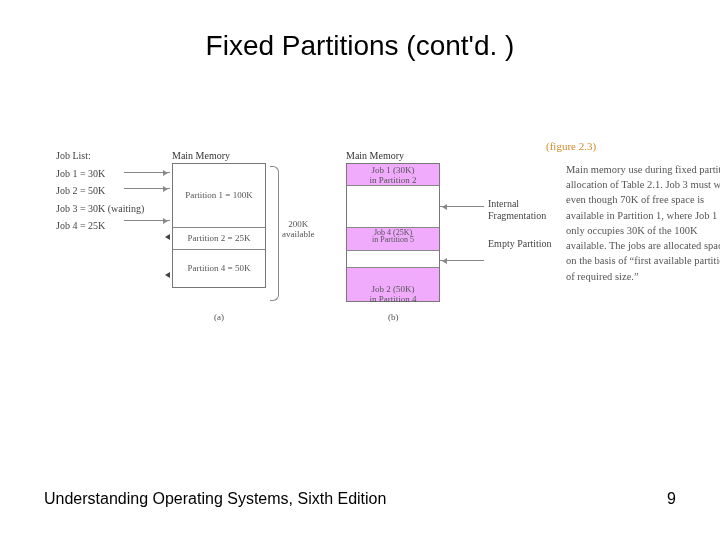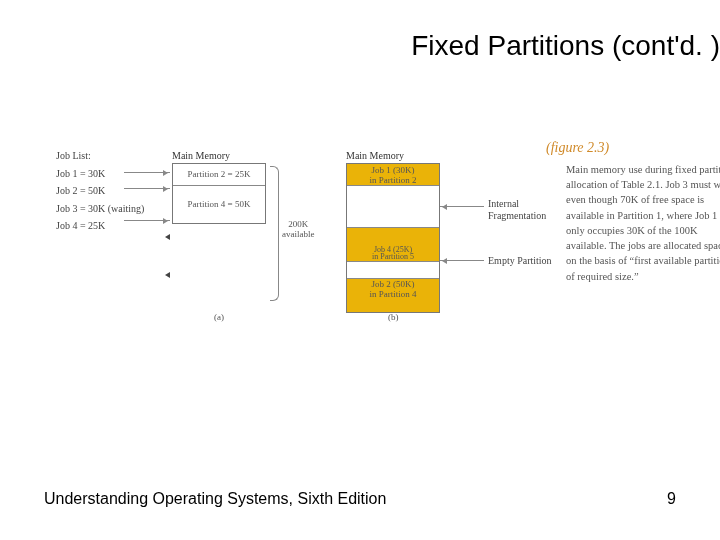--- a/index.html
+++ b/index.html
@@ -1,52 +1,52 @@
 <!DOCTYPE html>
 <html><head>
 <meta charset="utf-8">
 <style>
   html,body{margin:0;padding:0;width:720px;height:540px;background:#fff;font-family:Arial,Helvetica,sans-serif;color:#000}
   .slide{position:relative;width:720px;height:540px}
-  .title{position:absolute;left:0;right:0;top:30px;text-align:right;font-size:28px}
+  .title{position:absolute;left:0;right:0;top:30px;text-align:center;font-size:28px}
   .footer-l{position:absolute;left:44px;bottom:32px;font-size:16px}
   .footer-r{position:absolute;right:44px;bottom:32px;font-size:16px}
   .fig{position:absolute;left:56px;top:140px;width:610px;height:270px;font-family:"Georgia","Times New Roman",serif;color:#444}
   .fig .lbl{position:absolute;font-size:10px;line-height:1.15}
   .fig .joblist{left:0;top:10px;width:90px}
   .fig .joblist div{margin-bottom:6px}
   .fig .hdr{font-size:10px;color:#333}
   .colA{position:absolute;left:116px;top:10px;width:92px}
   .boxA{border:1px solid #777;width:92px;margin-top:2px}
   .boxA .part{border-bottom:1px solid #888;font-size:9px;text-align:center;padding:2px 0;color:#555;position:relative}
   .boxA .p1{height:64px;padding-top:26px;box-sizing:border-box}
   .boxA .p2{height:17px;line-height:17px}
   .boxA .p3{height:17px;line-height:17px;border-bottom:1px dashed #888}
   .boxA .p4{height:33px;line-height:33px;border-bottom:none}
   .braceTop{position:absolute;left:214px;top:26px;width:8px;height:67px;border-top:1px solid #888;border-right:1px solid #888;border-top-right-radius:6px}
   .braceBot{position:absolute;left:214px;top:93px;width:8px;height:67px;border-bottom:1px solid #888;border-right:1px solid #888;border-bottom-right-radius:6px}
   .braceLbl{position:absolute;left:226px;top:80px;font-size:9px;line-height:1.1;text-align:center;color:#555}
   .colB{position:absolute;left:290px;top:10px;width:92px}
   .boxB{border:1px solid #777;width:92px;margin-top:2px}
   .boxB .slot{font-size:9px;text-align:center;color:#555;border-bottom:1px solid #888;box-sizing:border-box;position:relative}
-  .used{background:#eab308}
+  .used{background:#f0abfc}
   .slot .t1{display:block}
   .boxB .s1u{height:22px;padding-top:1px}
   .boxB .s1f{height:42px}
-  .boxB .s2u{height:34px;padding-top:17px}
+  .boxB .s2u{height:23px;padding-top:0}
   .boxB .s3 {height:17px}
-  .boxB .s4u{height:33px;padding-top:0;border-bottom:none}
+  .boxB .s4u{height:33px;padding-top:16px;border-bottom:none}
   .arrow{position:absolute;border-top:1px solid #888;height:0}
   .arrow::after{content:"";position:absolute;right:-1px;top:-3px;border:3px solid transparent;border-left:5px solid #888}
   .arrow.back::after{left:-1px;right:auto;border:3px solid transparent;border-right:5px solid #888}
   .caplabel{position:absolute;font-size:9px;color:#555}
   .capA{left:158px}
   .capB{left:332px}
   .capY{top:172px}
-  .figref{position:absolute;left:490px;top:0;font-size:14px;color:#d08a2a;font-style:italic}
+  .figref{position:absolute;left:490px;top:0;font-size:11px;color:#d08a2a;}
   .caption{position:absolute;left:510px;top:22px;width:170px;font-size:10.5px;color:#555;line-height:1.45}
   .jobarrow{position:absolute;height:0;border-top:1px solid #888}
   .jobarrow::after{content:"";position:absolute;right:-1px;top:-3px;border:3px solid transparent;border-left:5px solid #888}
   .tri{position:absolute;width:0;height:0;border:3px solid transparent;border-right:5px solid #444}
 </style>
 </head>
 <body>
 
 <div class="slide">
   <div class="title">Fixed Partitions (cont'd. )</div>
@@ -64,20 +64,21 @@
     <div class="jobarrow" style="left:68px;top:32px;width:46px"></div>
     <div class="jobarrow" style="left:68px;top:48px;width:46px"></div>
     <div class="jobarrow" style="left:68px;top:80px;width:46px"></div>
 
     <div class="tri" style="left:106px;top:94px"></div>
     <div class="tri" style="left:106px;top:132px"></div>
 
     <div class="colA">
       <div class="hdr">Main Memory</div>
       <div class="boxA">
+        <div class="part p1">Partition 1 = 100K</div>
         <div class="part p2">Partition 2 = 25K</div>
         <div class="part p4">Partition 4 = 50K</div>
       </div>
     </div>
     <div class="braceTop"></div>
     <div class="braceBot"></div>
     <div class="braceLbl" style="white-space:pre">200K
 available</div>
     <div class="caplabel capA capY">(a)</div>
 
@@ -99,21 +100,21 @@
           <span class="t1">in Partition 4</span>
         </div>
       </div>
     </div>
     <div class="caplabel capB capY">(b)</div>
 
     <div class="arrow back" style="left:384px;top:66px;width:44px"></div>
     <div class="lbl" style="left:432px;top:58px;white-space:pre">Internal
 Fragmentation</div>
     <div class="arrow back" style="left:384px;top:120px;width:44px"></div>
-    <div class="lbl" style="left:432px;top:115px">Empty Partition</div>
+    <div class="lbl" style="left:432px;top:98px">Empty Partition</div>
 
     <div class="figref">(figure 2.3)</div>
     <div class="caption">Main memory use during fixed partition allocation of Table 2.1. Job 3 must wait even though 70K of free space is available in Partition 1, where Job 1 only occupies 30K of the 100K available. The jobs are allocated space on the basis of “first available partition of required size.”</div>
   </div>
 
   <div class="footer-l">Understanding Operating Systems, Sixth Edition</div>
   <div class="footer-r">9</div>
 </div>
 
 </body></html>

